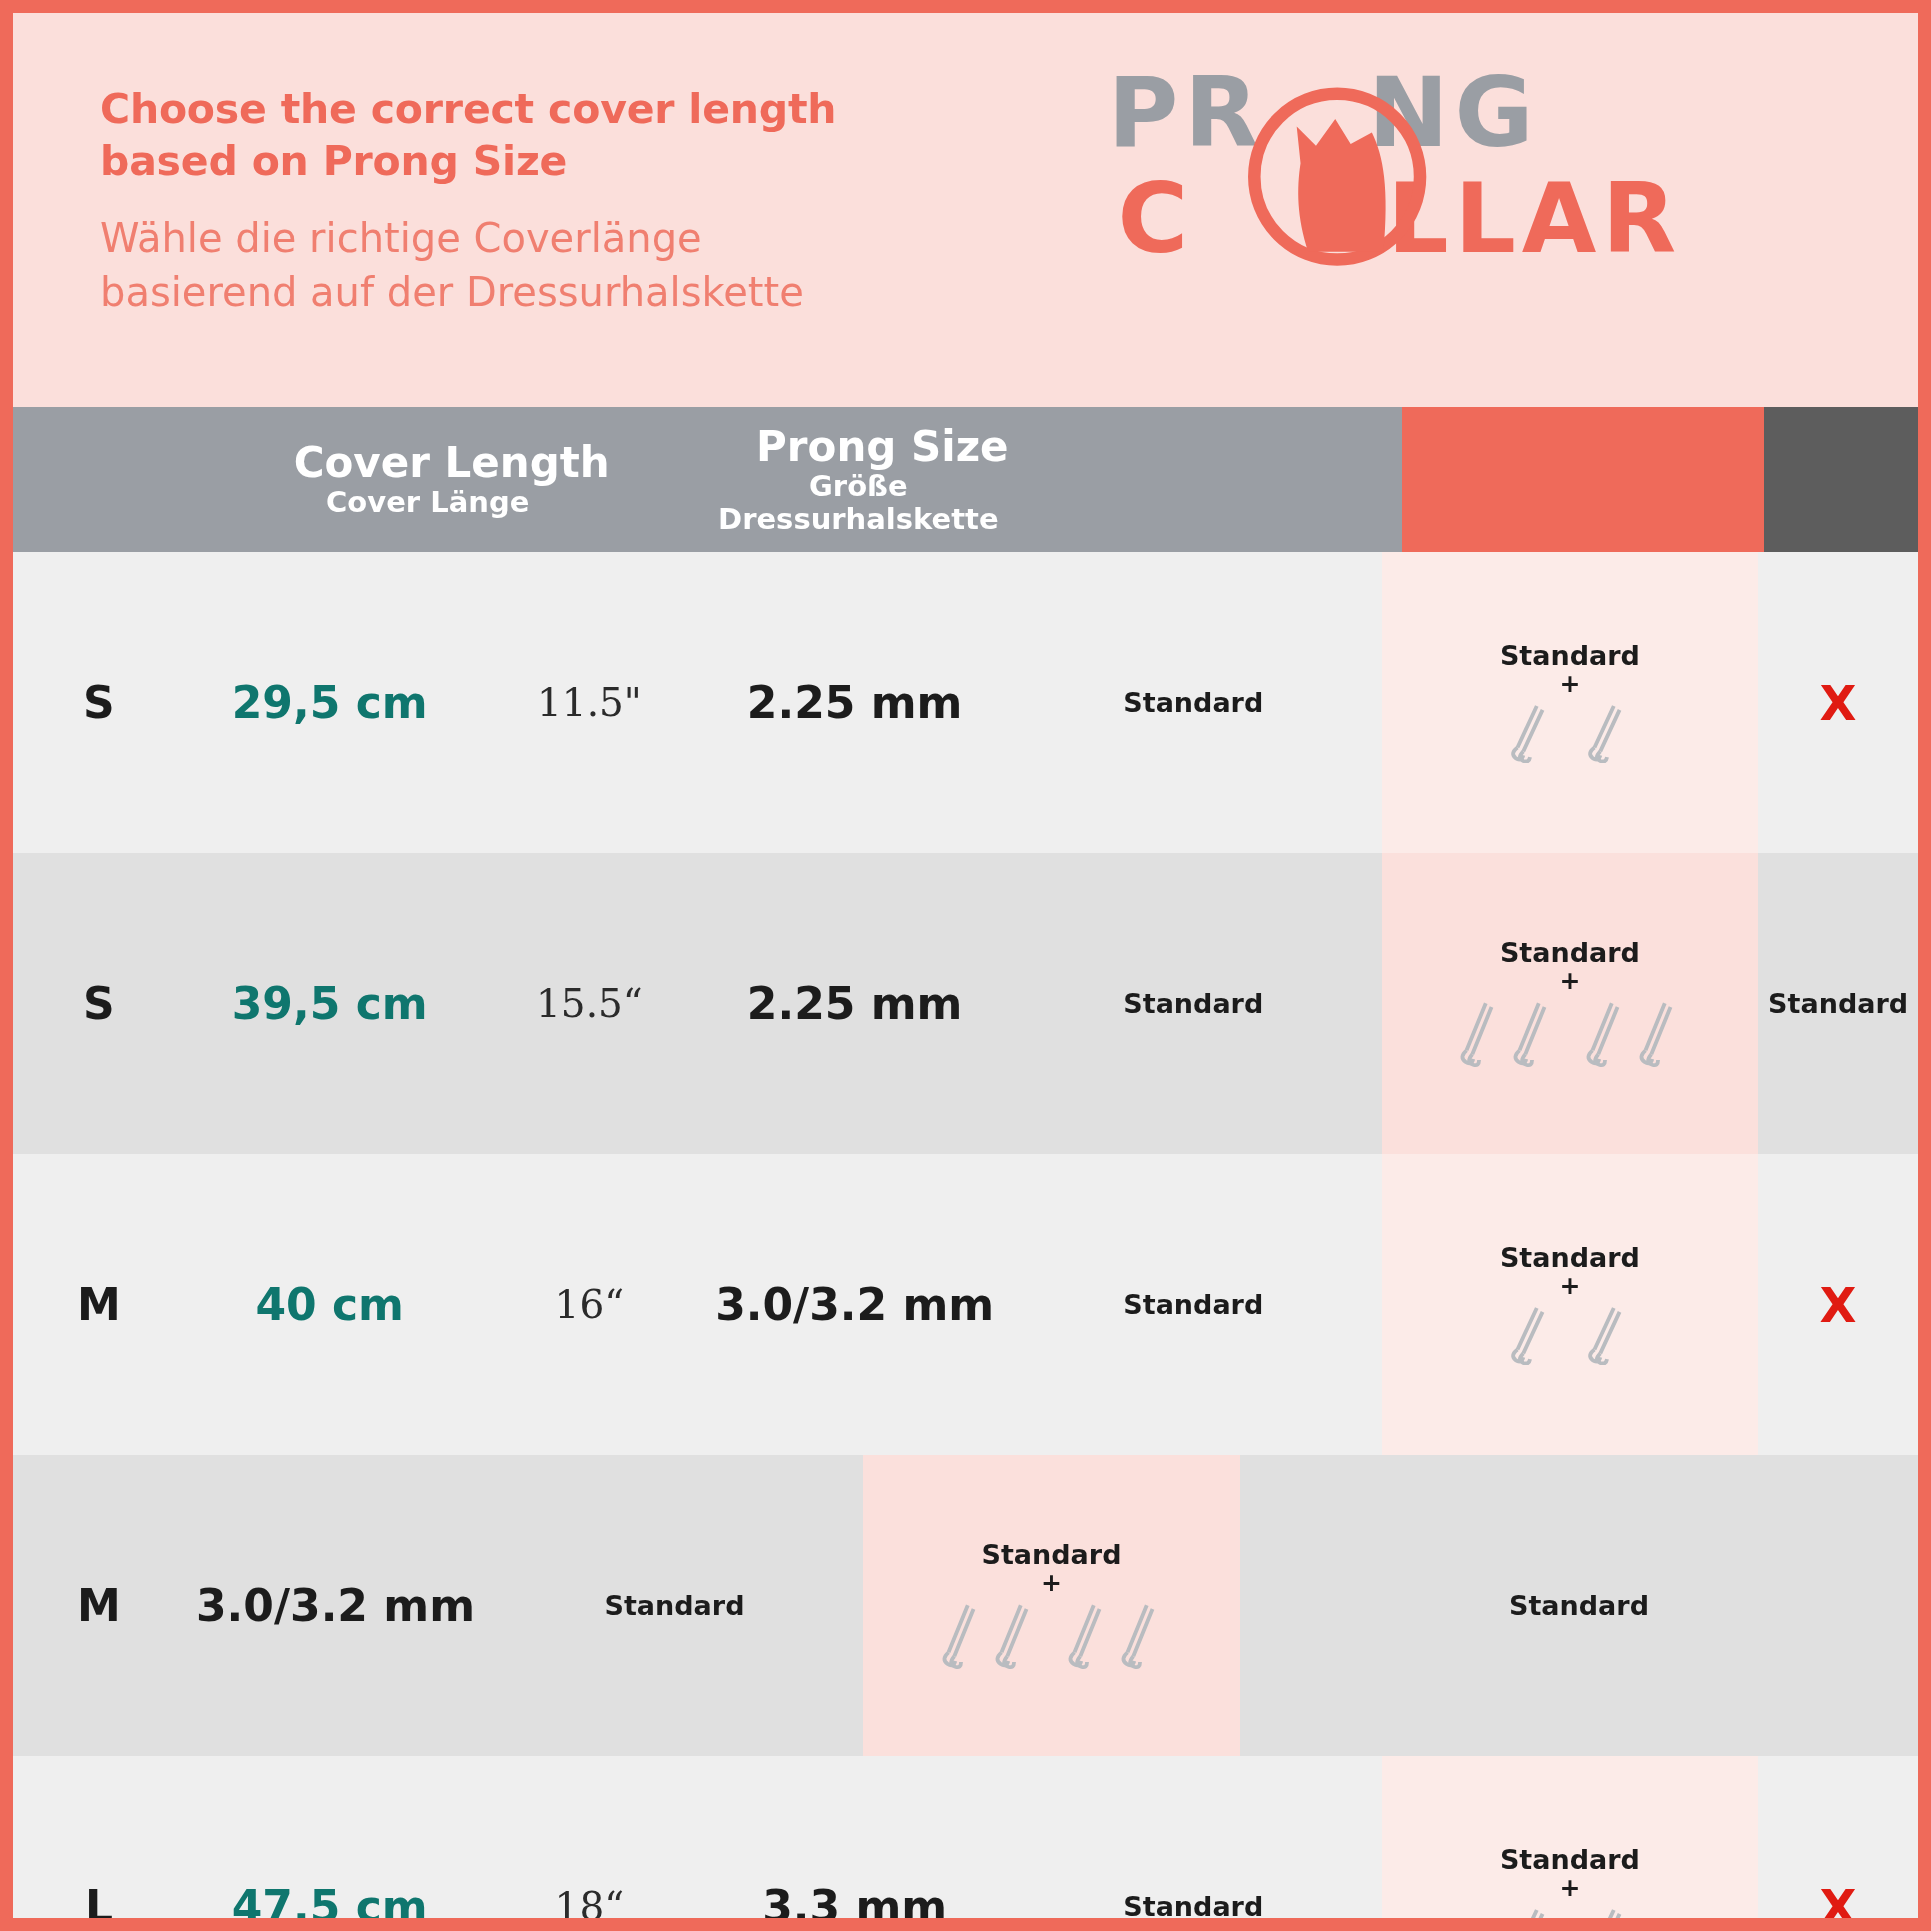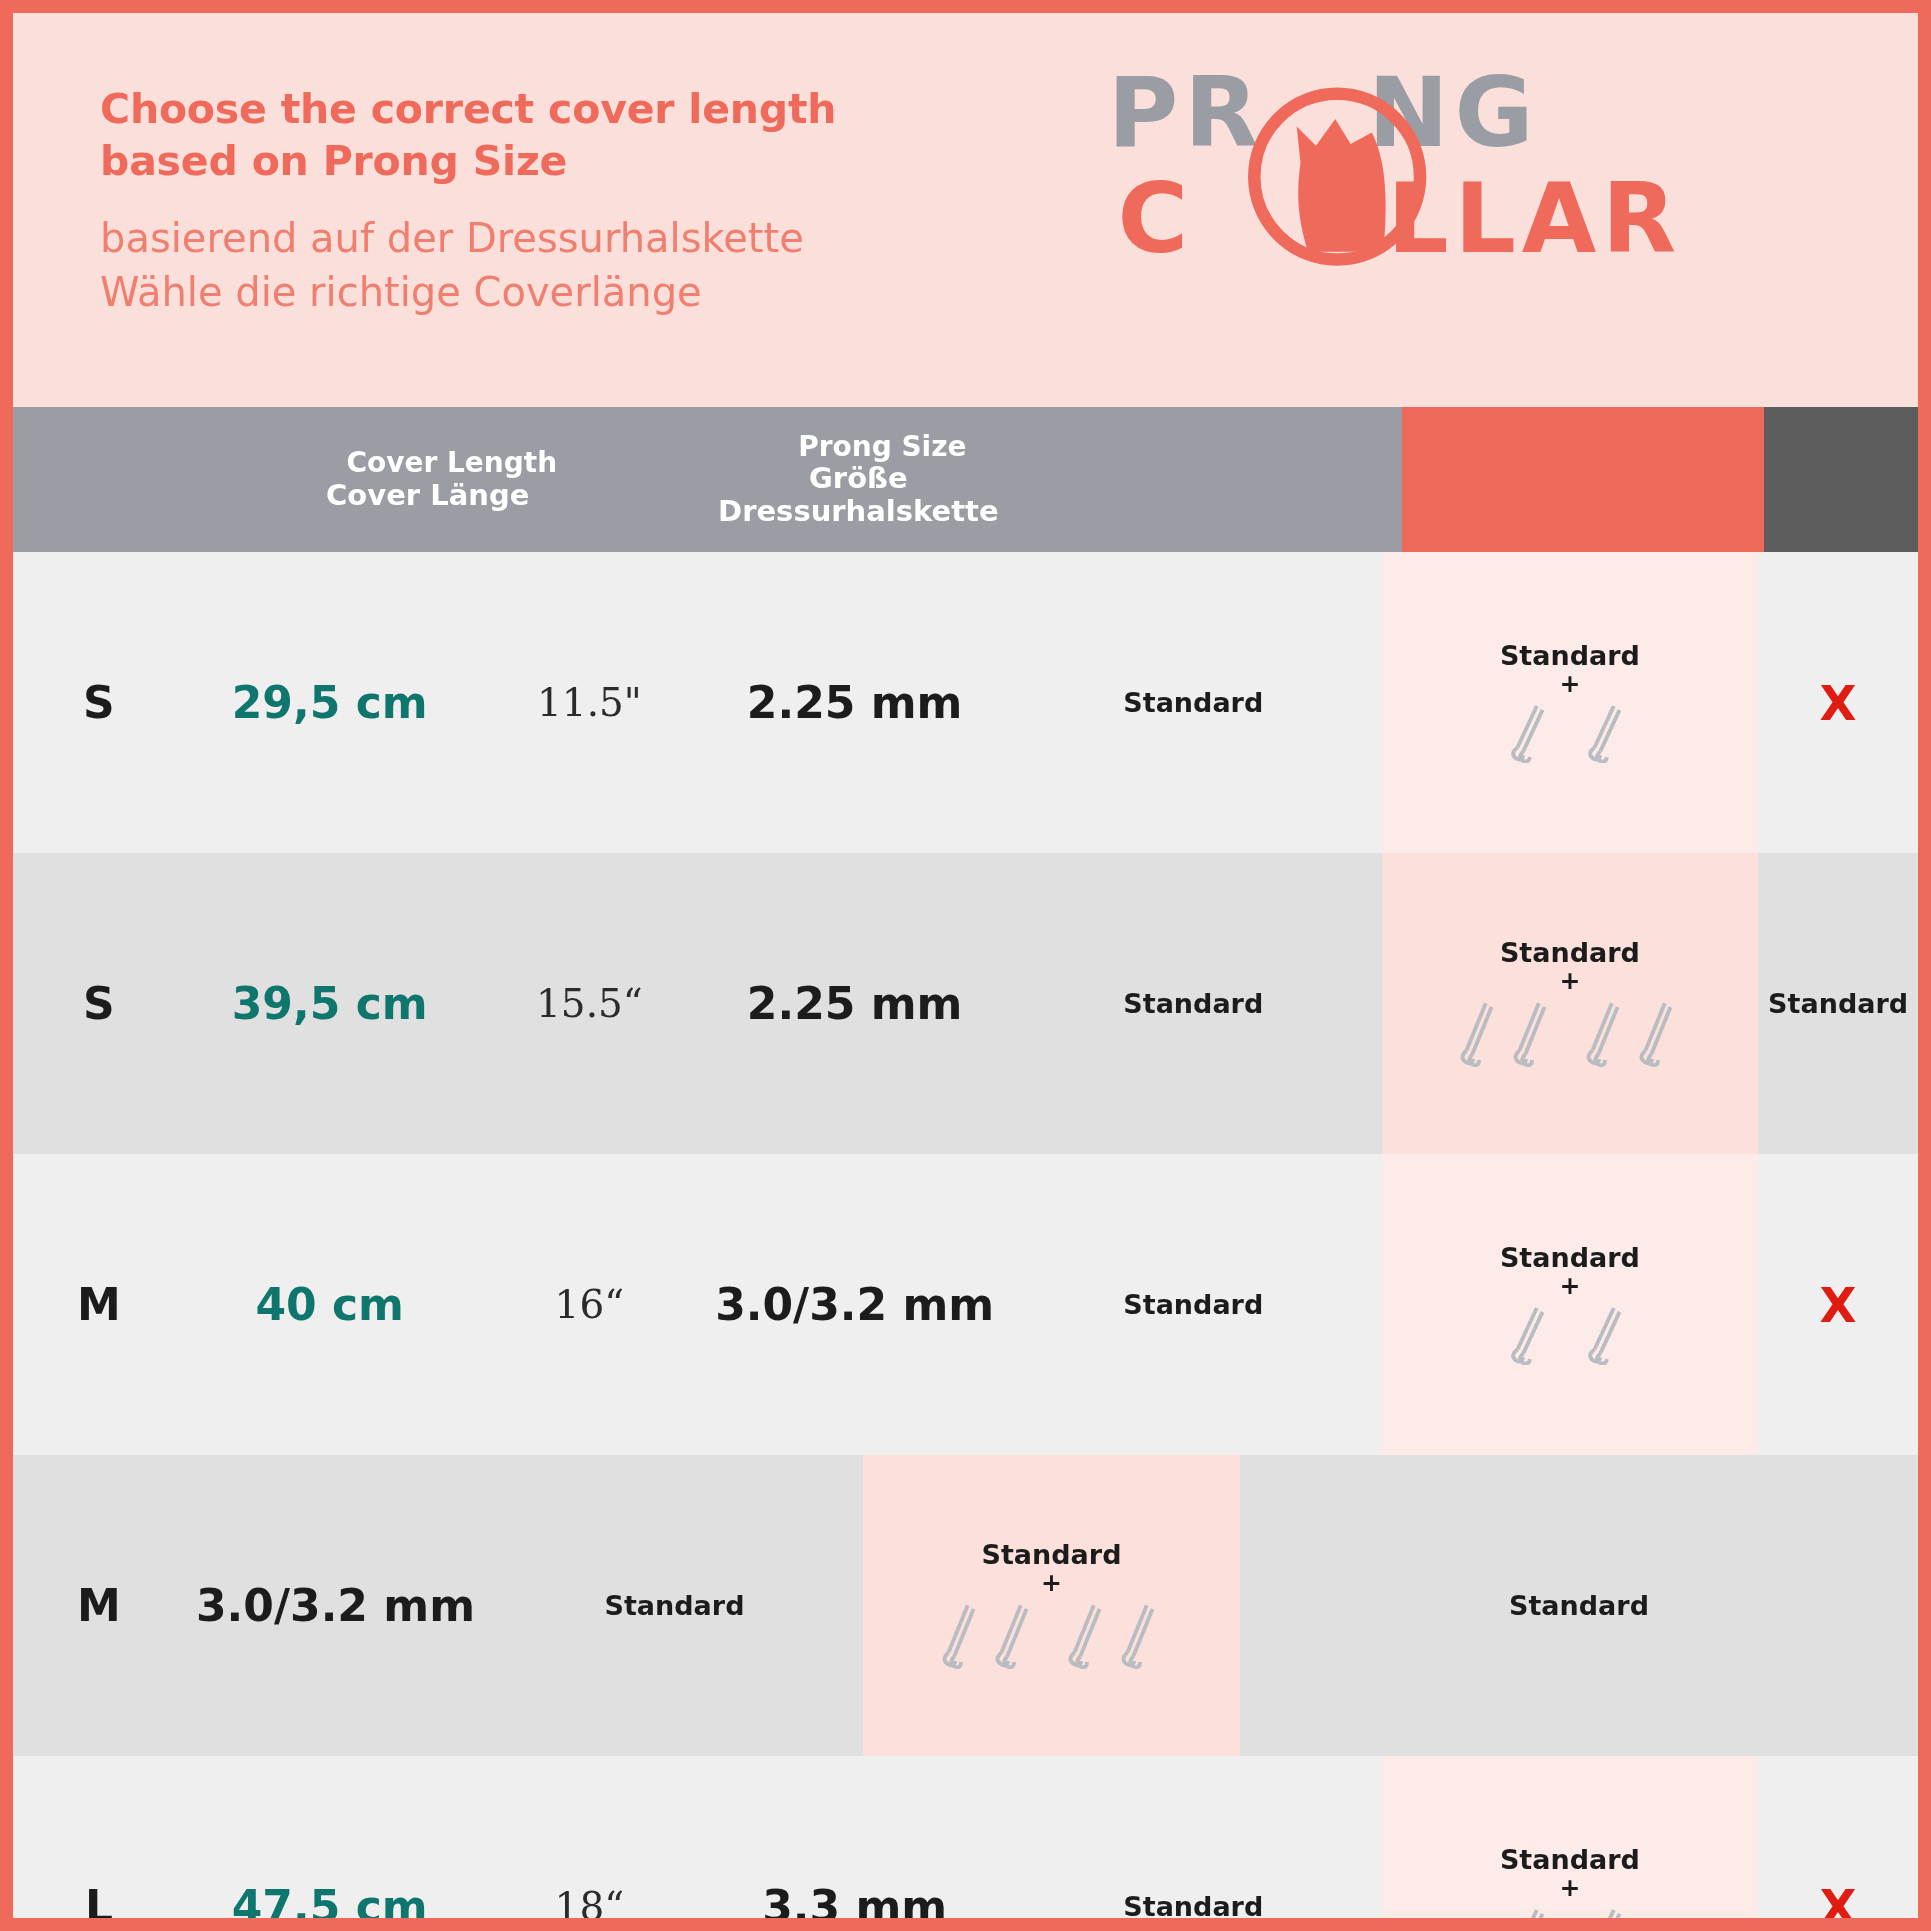--- a/index.html
+++ b/index.html
@@ -68,21 +68,21 @@
   .c-dark      { width: 160px; flex: 1 1 auto; }
 
   
   .thead .cell { background: #9a9ea4; color: #ffffff; }
   .thead { height: 145px; }
   .thead .col-group {
     display: flex; flex-direction: column;
     align-items: center; justify-content: center;
     text-align: center;
   }
-  .th-en { font-size: 28px; font-weight: bold; line-height: 1.1; margin-left: 48px; }
+  .th-en { font-size: 42px; font-weight: bold; line-height: 1.1; margin-left: 48px; }
   .th-de { font-size: 29px; line-height: 1.12; font-weight: bold; }
   .thead .red { background: #ef6a5a; }
   .thead .dark { background: #5d5d5d; }
 
   .cell {
     display: flex;
     align-items: center;
     justify-content: center;
     position: relative;
   }
@@ -117,22 +117,22 @@
 <body>
 
 <div class="page">
 
   <div class="header">
     <div class="hdr-en">
       <div>Choose the correct cover length</div>
       <div>based on Prong Size</div>
     </div>
     <div class="hdr-de">
+      <div>Wähle die richtige Coverlänge</div>
       <div>basierend auf der Dressurhalskette</div>
-      <div>Wähle die richtige Coverlänge</div>
     </div>
 
     <svg class="logo" viewBox="0 0 760 220">
 
       <text x="0" y="86" font-family="DejaVu Sans, sans-serif" font-size="100" font-weight="bold" fill="#9a9ea4" letter-spacing="6">PR</text>
       <text x="270" y="86" font-family="DejaVu Sans, sans-serif" font-size="100" font-weight="bold" fill="#9a9ea4" letter-spacing="6">NG</text>
 
       <text x="10" y="196" font-family="DejaVu Sans, sans-serif" font-size="100" font-weight="bold" fill="#ef6a5a" letter-spacing="6">C</text>
       <text x="290" y="196" font-family="DejaVu Sans, sans-serif" font-size="100" font-weight="bold" fill="#ef6a5a" letter-spacing="6">LLAR</text>
 

